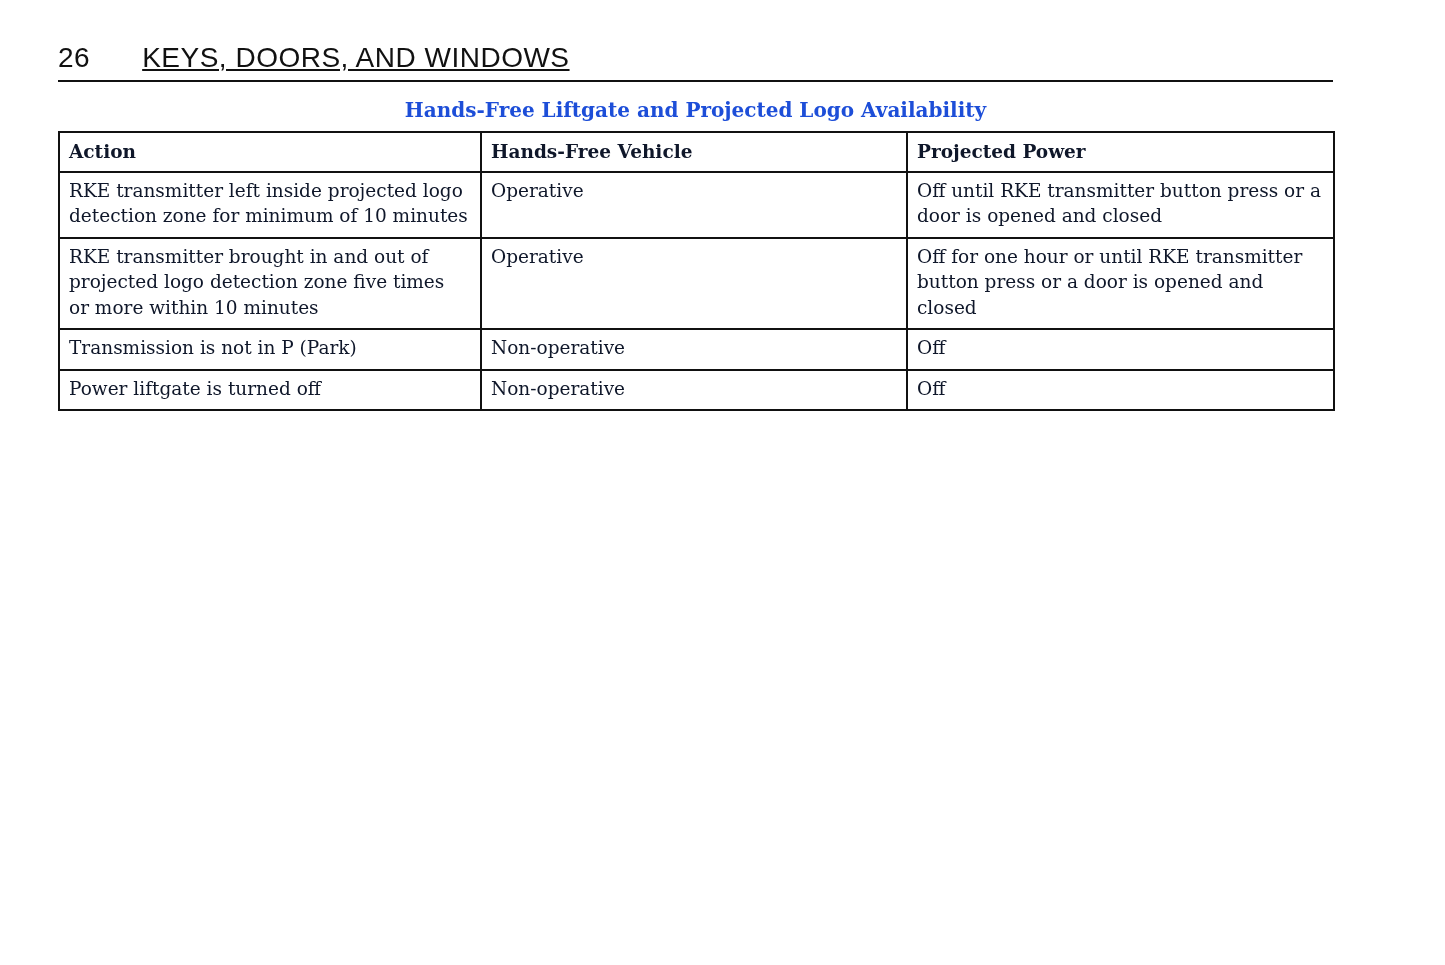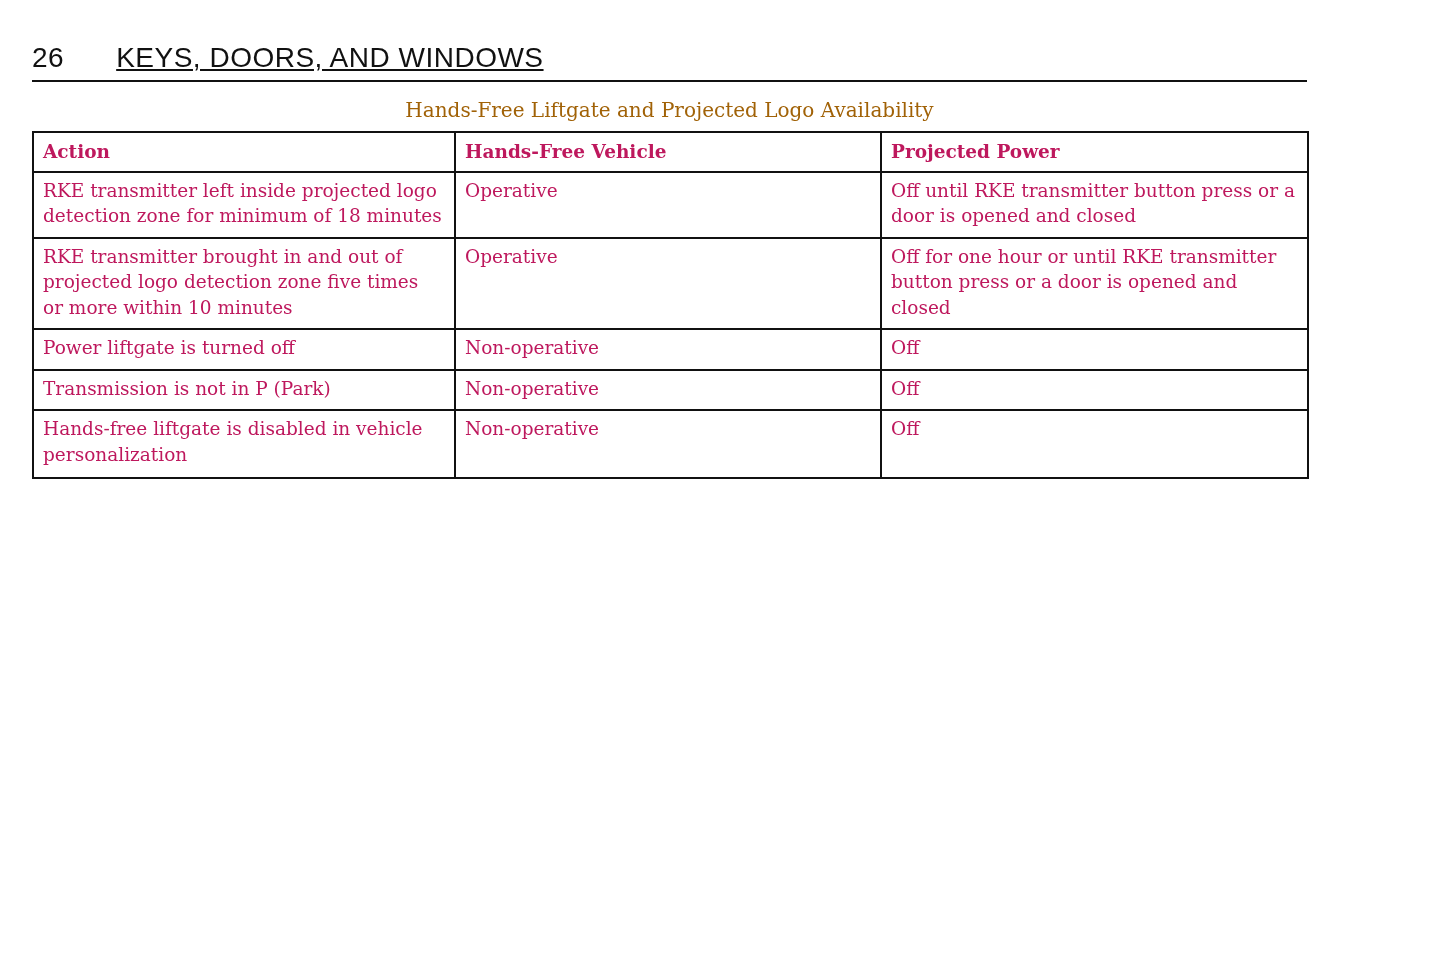--- a/index.html
+++ b/index.html
@@ -9,21 +9,21 @@
     color: #000000;
     font-family: "DejaVu Serif", "Liberation Serif", serif;
   }
   .page {
     width: 1445px;
     height: 965px;
     background: #ffffff;
     overflow: hidden;
   }
   .content {
-    margin-left: 32px;
+    margin-left: 58px;
     width: 1275px;
   }
   
   .doc-header {
     display: flex;
     align-items: baseline;
     gap: 52px;
     padding-top: 42px;
     padding-bottom: 6px;
     border-bottom: 2px solid #111111;
@@ -34,31 +34,31 @@
     color: #111111;
     font-stretch: condensed;
   }
   .page-number { flex: 0 0 auto; }
   .section-title { flex: 0 0 auto; text-decoration: underline; }
   
   .table-title {
     margin: 16px 0 9px 0;
     text-align: center;
     font-size: 20px;
-    font-weight: normal;
-    color: #a16207;
+    font-weight: bold;
+    color: #1d4ed8;
   }
   
   table.availability {
     width: 1275px;
     border-collapse: collapse;
     table-layout: fixed;
     font-size: 18.5px;
     line-height: 1.38;
-    color: #be185d;
+    color: #0f172a;
   }
   table.availability col.c1 { width: 422px; }
   table.availability col.c2 { width: 426px; }
   table.availability col.c3 { width: 427px; }
   table.availability th,
   table.availability td {
     border: 2px solid #111111;
     text-align: left;
     vertical-align: top;
     padding: 5px 10px 8px 9px;
@@ -93,41 +93,36 @@
       </colgroup>
       <thead>
         <tr>
           <th>Action</th>
           <th>Hands-Free Vehicle</th>
           <th>Projected Power</th>
         </tr>
       </thead>
       <tbody>
         <tr>
-          <td>RKE transmitter left inside projected logo detection zone for minimum of 18 minutes</td>
+          <td>RKE transmitter left inside projected logo detection zone for minimum of 10 minutes</td>
           <td>Operative</td>
           <td>Off until RKE transmitter button press or a door is opened and closed</td>
         </tr>
         <tr>
           <td>RKE transmitter brought in and out of projected logo detection zone five times or more within 10 minutes</td>
           <td>Operative</td>
           <td>Off for one hour or until RKE transmitter button press or a door is opened and closed</td>
         </tr>
         <tr>
-          <td>Power liftgate is turned off</td>
+          <td>Transmission is not in P (Park)</td>
           <td>Non-operative</td>
           <td>Off</td>
         </tr>
         <tr>
-          <td>Transmission is not in P (Park)</td>
-          <td>Non-operative</td>
-          <td>Off</td>
-        </tr>
-        <tr class="tall">
-          <td>Hands-free liftgate is disabled in vehicle personalization</td>
+          <td>Power liftgate is turned off</td>
           <td>Non-operative</td>
           <td>Off</td>
         </tr>
       </tbody>
     </table>
 
   </div>
 </div>
 
 </body></html>

